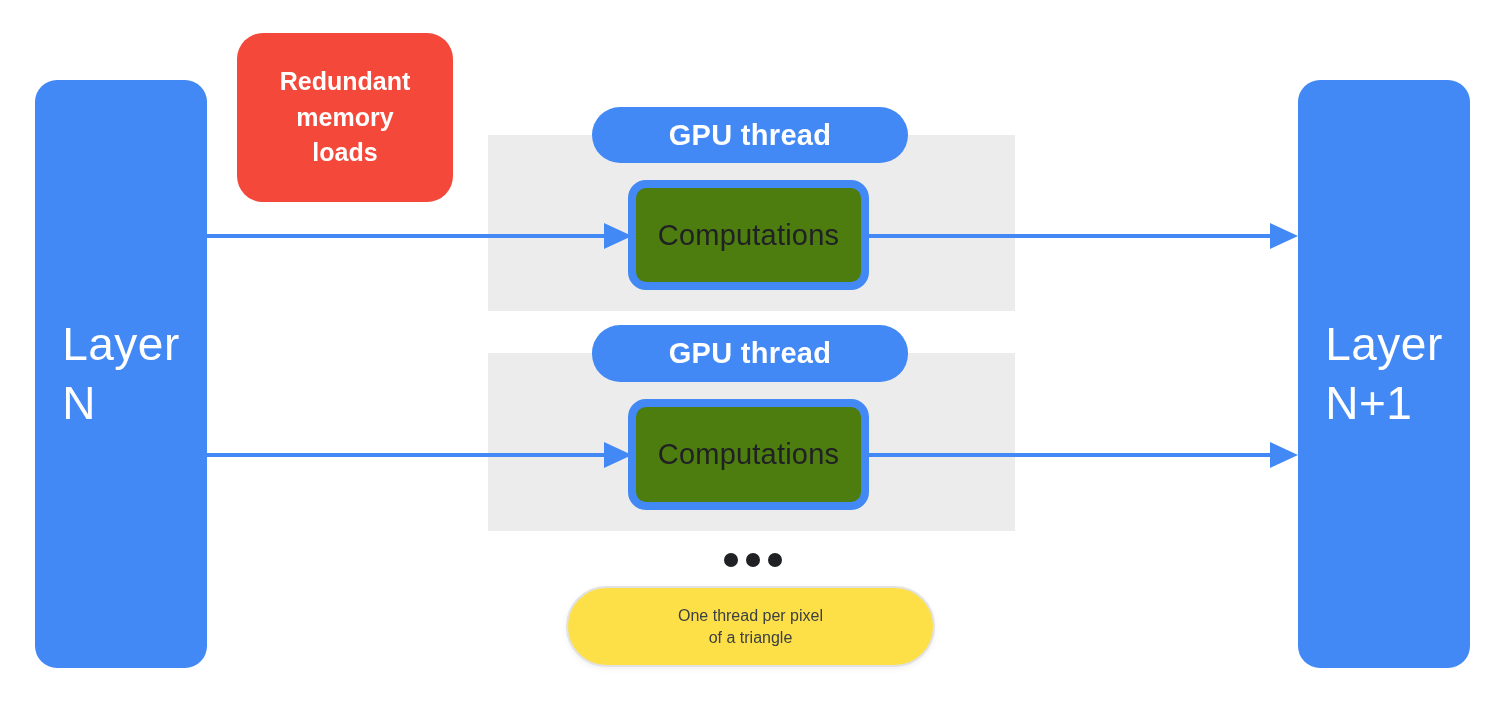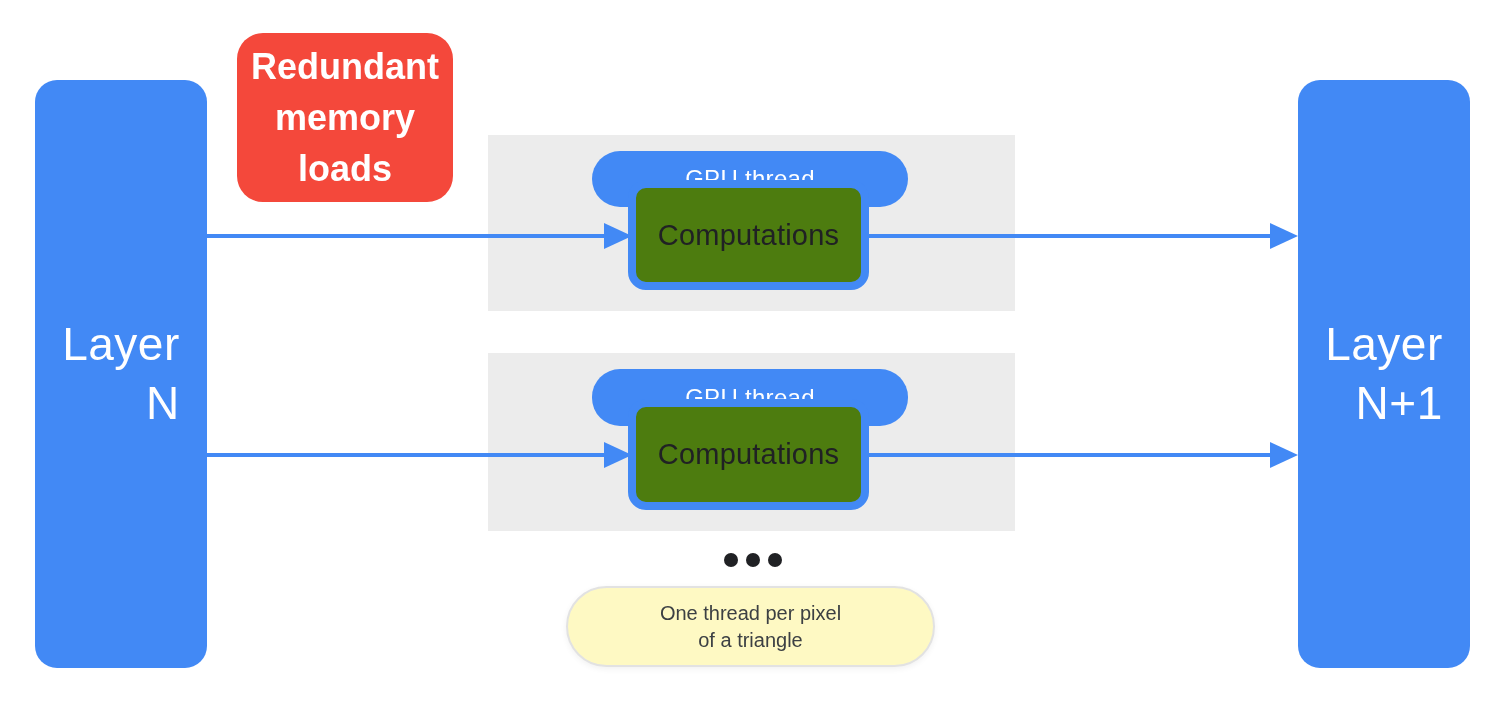--- a/index.html
+++ b/index.html
@@ -17,60 +17,59 @@
   }
   .abs { position: absolute; box-sizing: border-box; }
 
   
   .layer-box {
     background: var(--blue);
     border-radius: 22px;
     display: flex;
     align-items: center;
     justify-content: center;
-    text-align: right;
+    text-align: left;
     color: #ffffff;
     font-size: 46px;
     font-weight: 500;
     line-height: 1.28;
     white-space: pre-line;
     letter-spacing: 0.5px;
   }
 
   
   .red-box {
     background: var(--red);
     color: #ffffff;
     font-weight: 700;
     display: flex;
     align-items: center;
     justify-content: center;
     text-align: center;
     white-space: pre-line;
-    font-size: 36px;
+    font-size: 25px;
     line-height: 1.42;
   }
   .red-rect { border-radius: 26px; }
   .red-pill { border-radius: 28px; font-size: 27px; }
 
   
   .gray-band { background: var(--gray); }
 
   
   .blue-pill {
     background: var(--blue);
     border-radius: 28px;
     color: #ffffff;
-    font-weight: 400;
-    font-size: 24px;
+    font-weight: 700;
+    font-size: 29px;
     display: flex;
     align-items: center;
     justify-content: center;
     letter-spacing: 0.3px;
-    margin-top: 44px;
   }
 
   
   .comp-box {
     background: #4d7c0f;
     border: 8px solid var(--blue);
     border-radius: 18px;
     display: flex;
     align-items: center;
     justify-content: center;
@@ -101,30 +100,30 @@
   }
   .dot {
     width: 14px;
     height: 14px;
     border-radius: 50%;
     background: var(--text_dark);
   }
 
   
   .caption-pill {
-    background: #fef9c3;
+    background: #fde047;
     border: 2px solid var(--pill_border);
     border-radius: 42px;
     box-shadow: 0 2px 6px rgba(0,0,0,0.06);
     display: flex;
     align-items: center;
     justify-content: center;
     text-align: center;
     color: var(--text_gray);
-    font-size: 20px;
+    font-size: 16px;
     line-height: 1.35;
     white-space: pre-line;
   }
 </style>
 </head>
 <body>
 
 <div class="canvas">
 
   <div class="abs gray-band" style="left:488px; top:135px; width:527px; height:176px;"></div>

